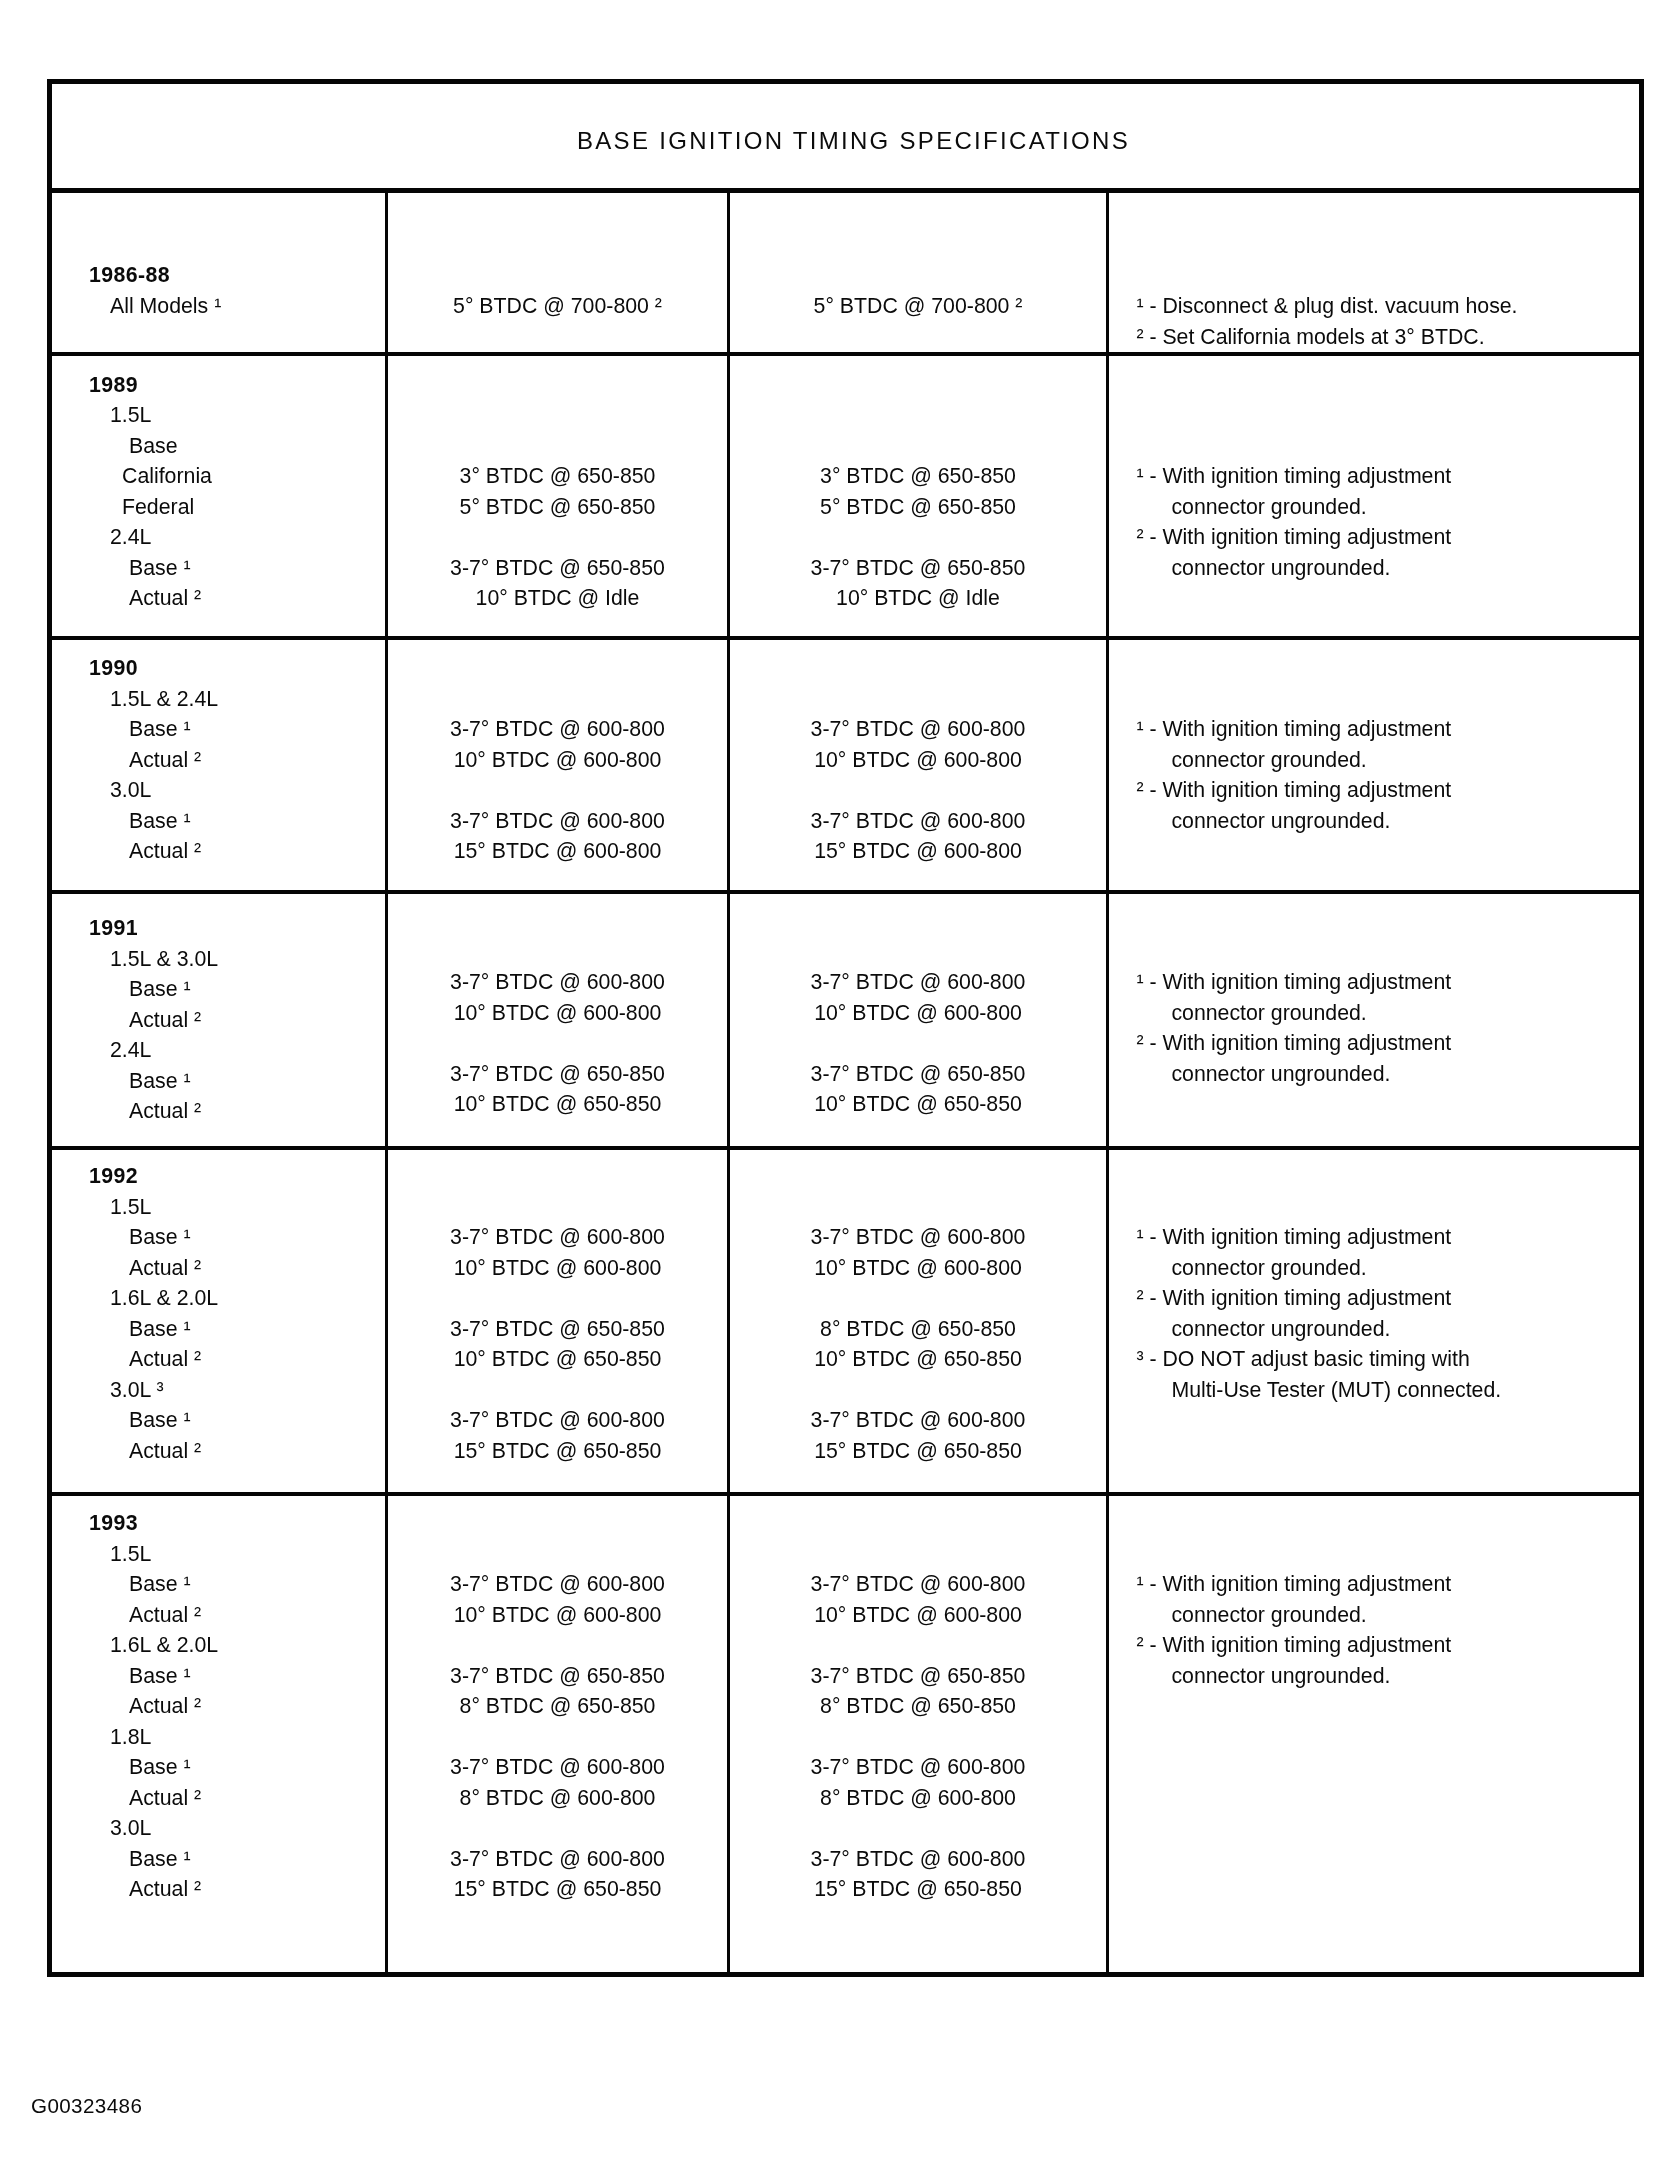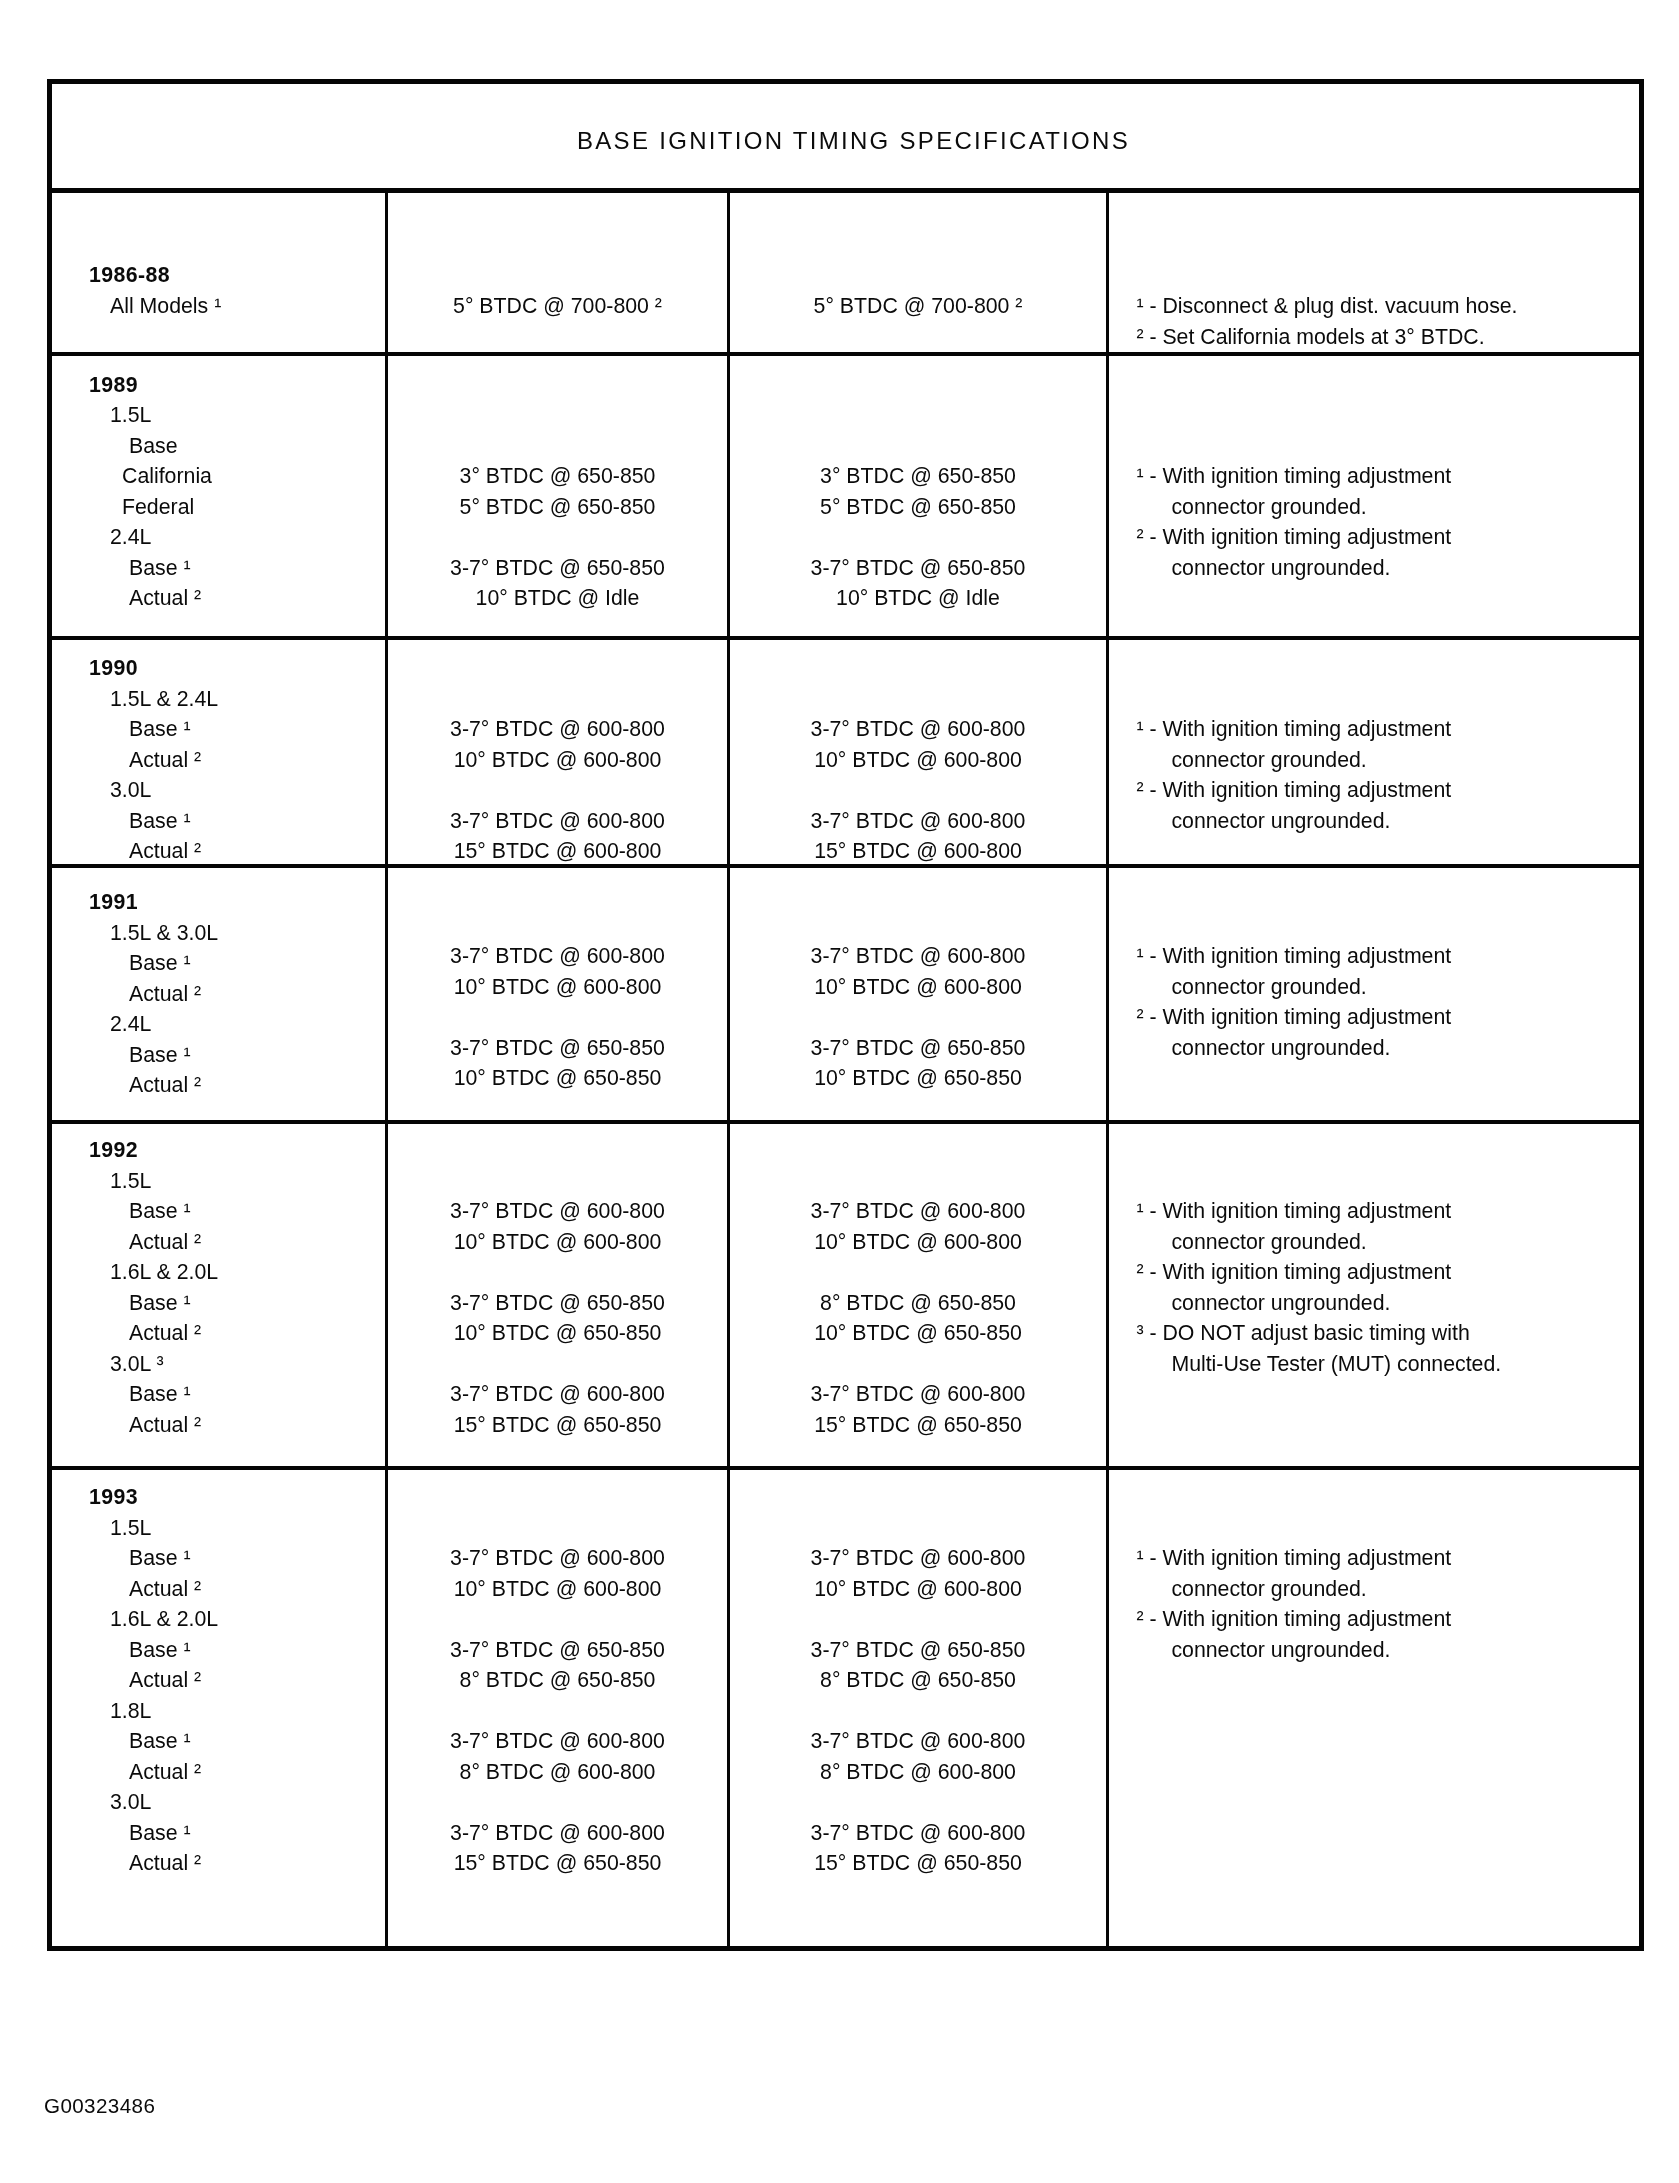--- a/index.html
+++ b/index.html
@@ -91,21 +91,21 @@
     height: 30.5px;
     line-height: 31px;
     font-size: 21.3px;
     white-space: nowrap;
   }
   .comment-line.cont {
     padding-left: 35px;
   }
   .figure-id {
     position: absolute;
-    left: 44px;
+    left: 31px;
     top: 2094px;
     font-size: 20.6px;
     letter-spacing: 0.4px;
   }
 </style>
 </head>
 <body>
 
 <div class="spec-table">
   <div class="title-band">
@@ -165,21 +165,21 @@
         </div>
         <div class="cell comments-cell">
           <div class="comments-block" style="padding-top: 105px;">
             <div class="comment-line">¹ - With ignition timing adjustment</div>
             <div class="comment-line cont">connector grounded.</div>
             <div class="comment-line">² - With ignition timing adjustment</div>
             <div class="comment-line cont">connector ungrounded.</div>
           </div>
         </div>
       </div>
-      <div class="row" style="height: 228px;">
+      <div class="row" style="height: 254px;">
         <div class="cell engine-cell" style="padding-top: 13px;">
           <div class="line engine-line ind0">1990</div>
           <div class="line engine-line ind1">1.5L &amp; 2.4L</div>
           <div class="line engine-line ind2">Base ¹</div>
           <div class="line engine-line ind2">Actual ²</div>
           <div class="line engine-line ind1">3.0L</div>
           <div class="line engine-line ind2">Base ¹</div>
           <div class="line engine-line ind2">Actual ²</div>
         </div>
         <div class="cell mt-cell" style="padding-top: 13px;">

